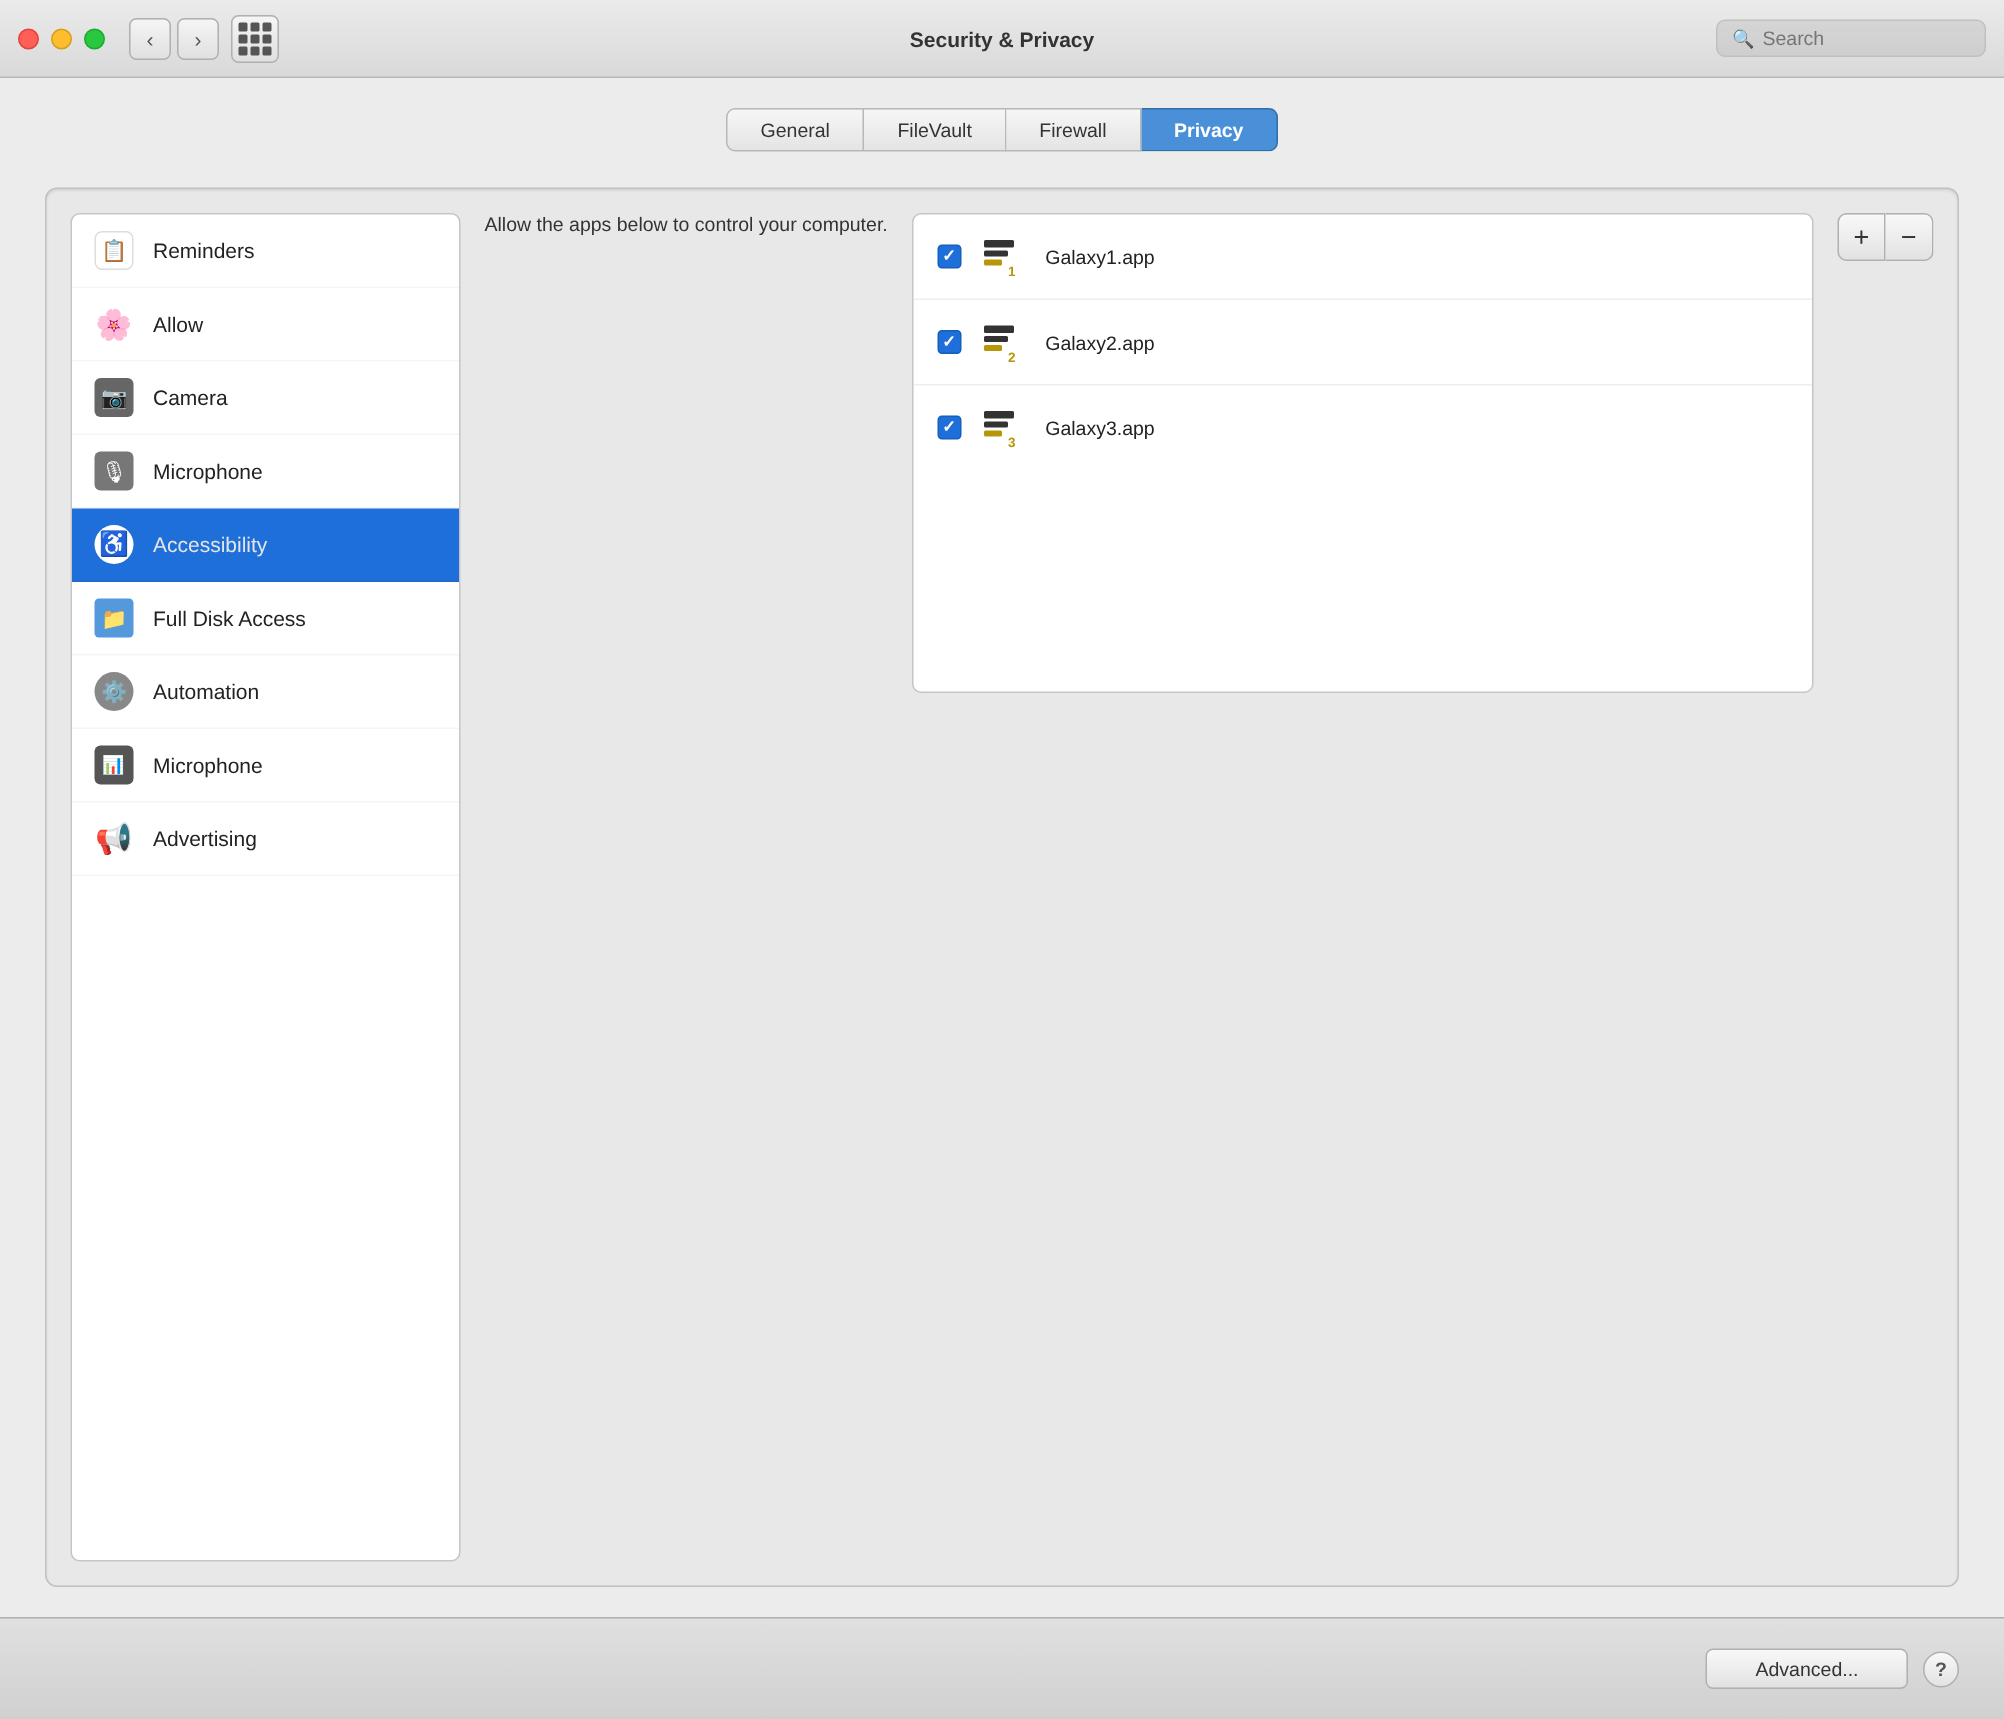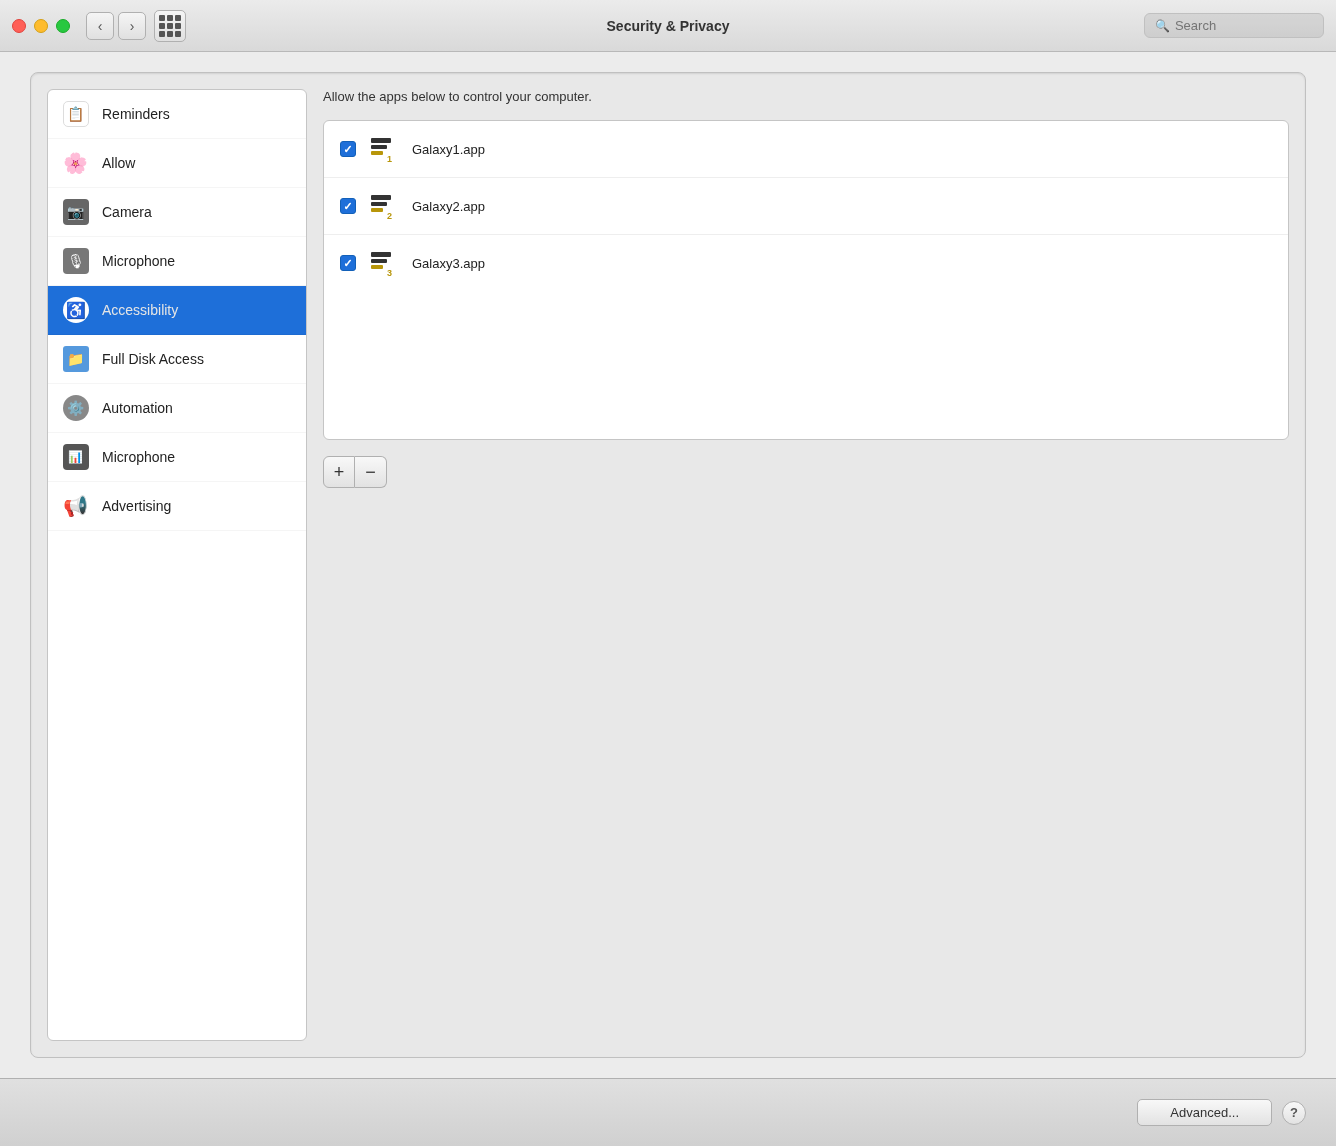--- a/index.html
+++ b/index.html
@@ -260,22 +260,23 @@
       width: 26px; height: 26px;
     }
     .icon-advertising {
       font-size: 20px;
     }
 
     
     .right-panel {
       flex: 1;
       display: flex;
-      flex-direction: column;
+      flex-direction: row;
       gap: 16px;
+      text-align: right;
     }
     .description-text {
       font-size: 13px;
       color: #333;
     }
 
     
     .app-list-container {
       background: white;
       border: 1px solid #c5c5c5;
@@ -454,20 +455,26 @@
   </div>
   <div class="titlebar-title">Security &amp; Privacy</div>
   <div class="search-box">
     <span class="search-icon-glyph">🔍</span>
     <input type="text" placeholder="Search" style="">
   </div>
 </div>
 
 <div class="main-window">
 
+  <div class="tabs">
+    <div class="tab">General</div>
+    <div class="tab">FileVault</div>
+    <div class="tab">Firewall</div>
+    <div class="tab active">Privacy</div>
+  </div>
 
   <div class="content-panel">
 
     <div class="sidebar">
 
       <div class="sidebar-item">
         <div class="sidebar-icon">
           <div class="icon-reminders">📋</div>
         </div>
         <span class="sidebar-label">Reminders</span>

